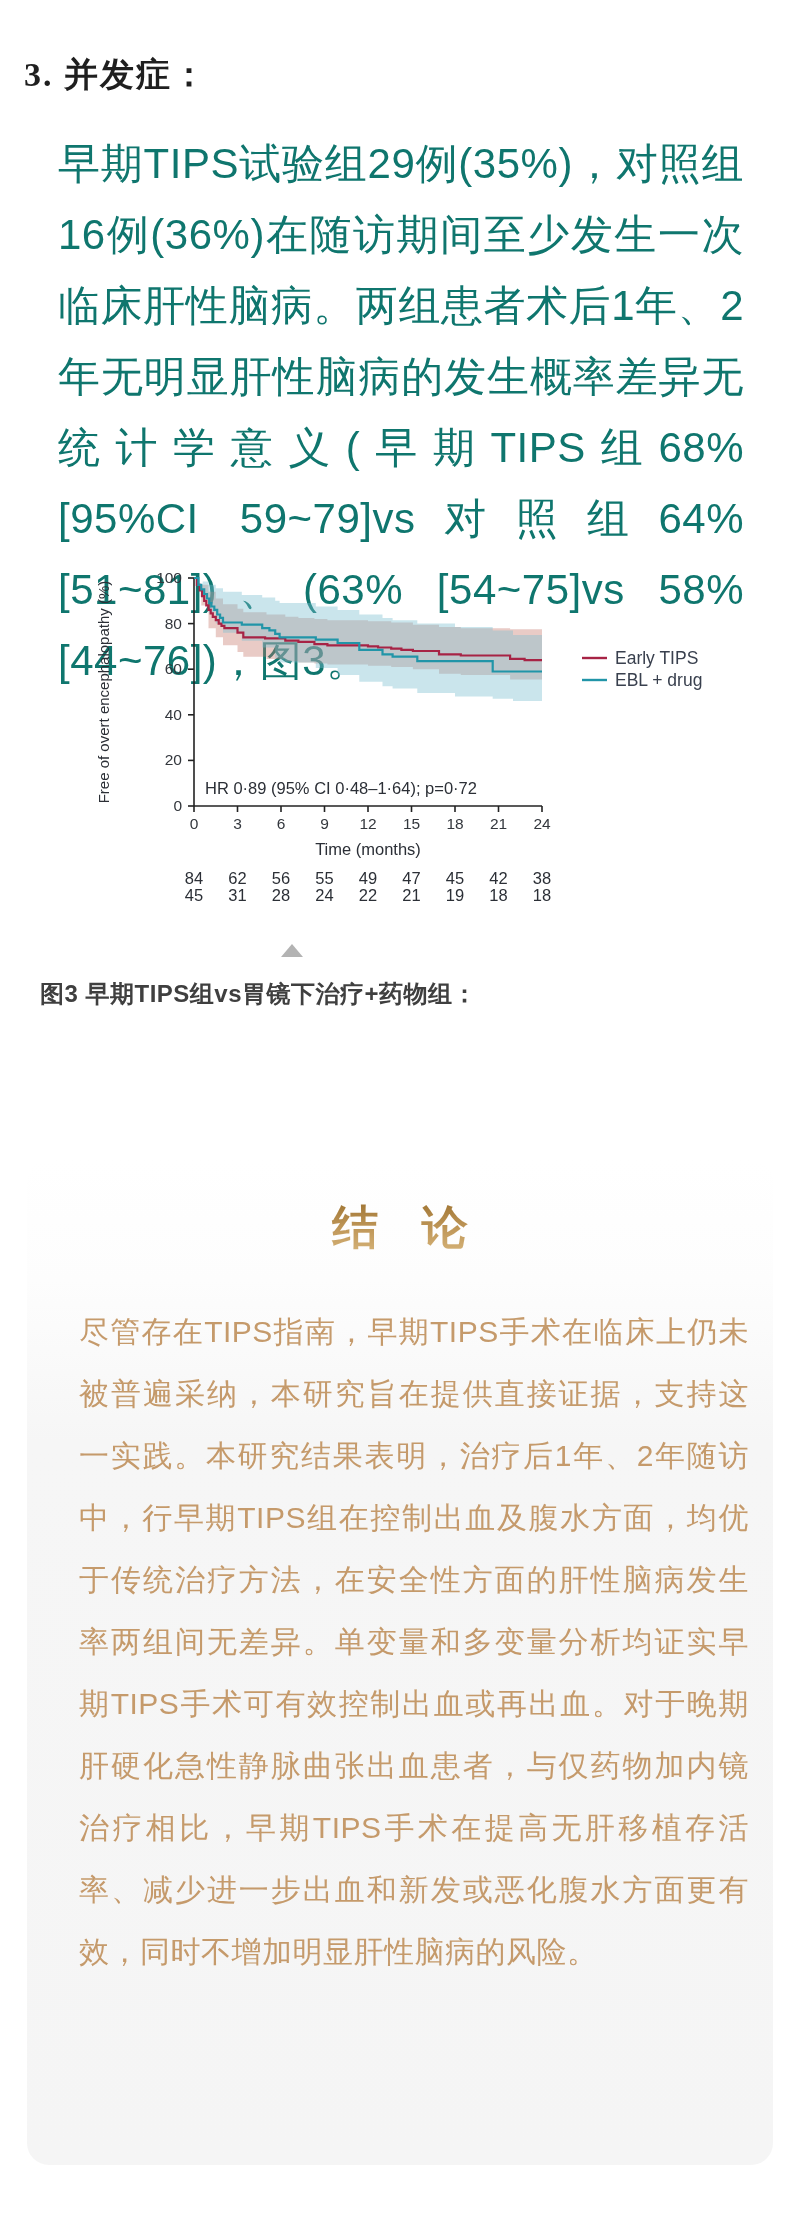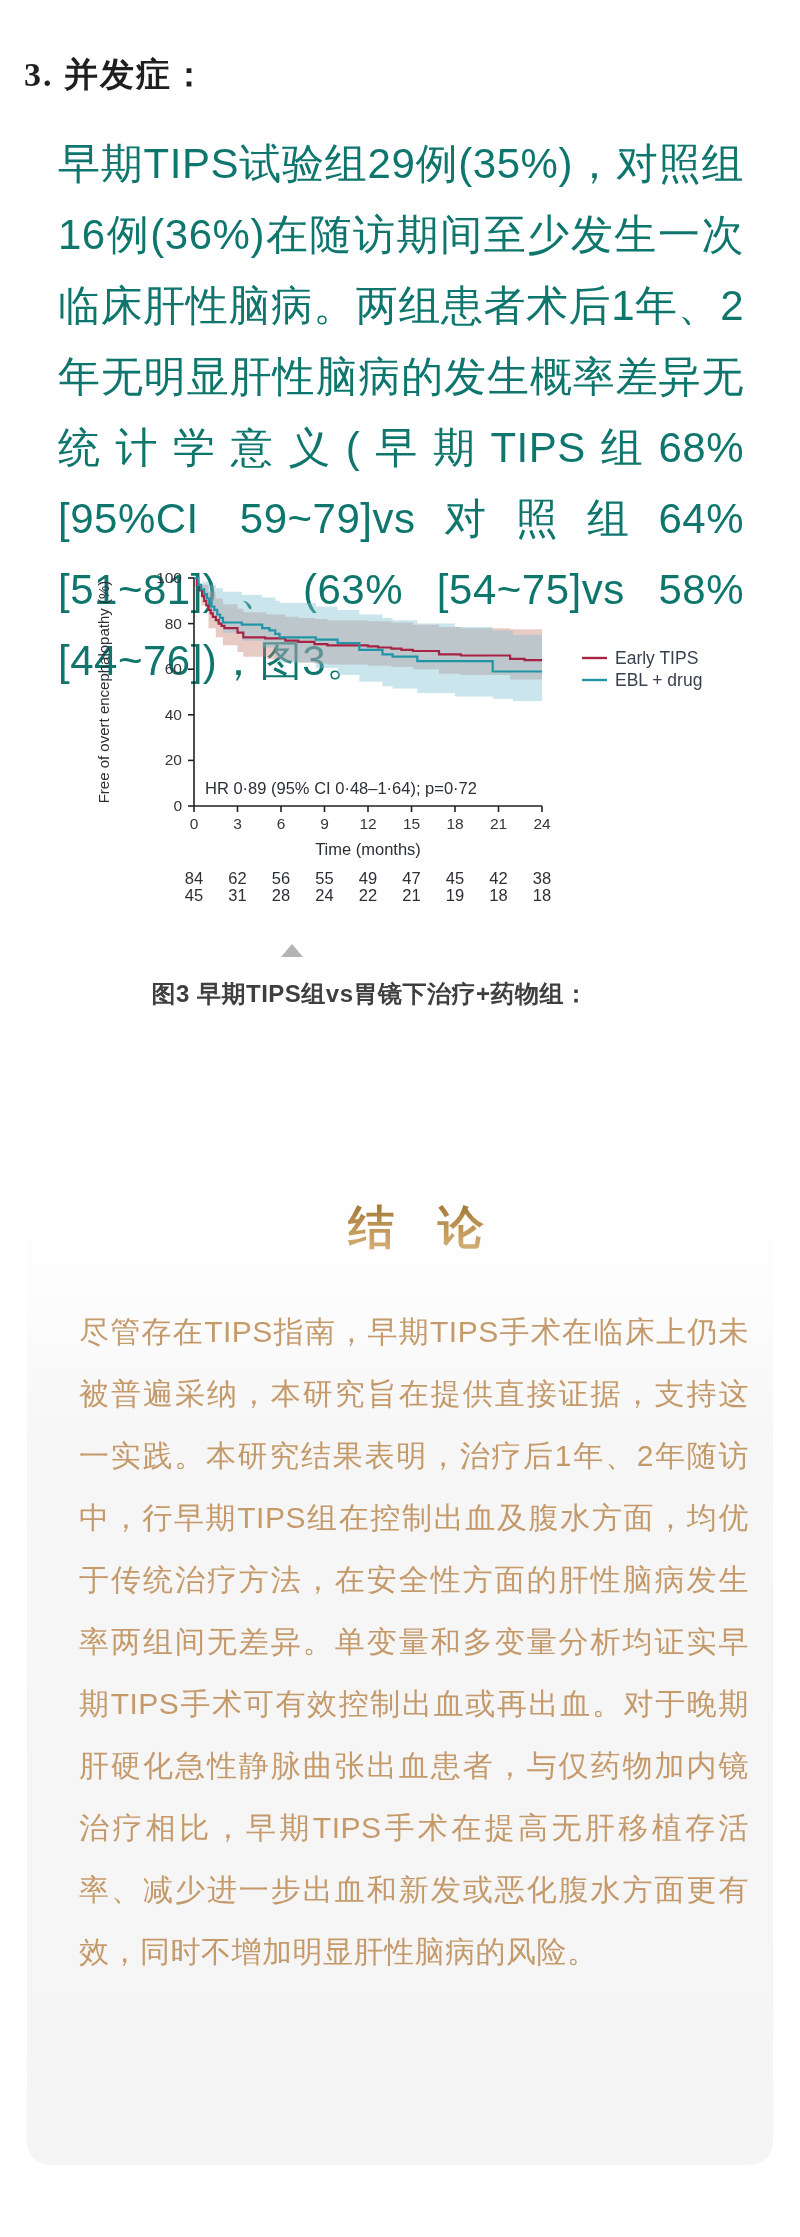--- a/index.html
+++ b/index.html
@@ -21,32 +21,32 @@
     text-align:justify;text-justify:inter-ideograph;letter-spacing:0.5px;
   }
   
   #km-chart{left:95px;top:553px;width:660px;height:362px;}
   #collapse-triangle{
     left:281px;top:944px;width:0;height:0;
     border-left:11px solid transparent;border-right:11px solid transparent;
     border-bottom:13px solid #b3b3b3;
   }
   #fig-caption{
-    left:40px;top:976px;width:660px;text-align:center;
+    left:40px;top:976px;width:660px;
     font-size:24px;font-weight:bold;color:#3f3f3f;line-height:35px;
     letter-spacing:0.5px;
   }
   
   #conclusion-card{
     left:27px;top:1160px;width:746px;height:1005px;
     border-radius:22px;
     background:linear-gradient(180deg,#ffffff 0%,#fdfdfd 12%,#f6f6f6 28%,#f5f5f5 100%);
   }
   #conclusion-title{
-    position:absolute;left:16px;top:38px;width:746px;height:60px;line-height:60px;
+    position:absolute;left:0;top:38px;width:746px;height:60px;line-height:60px;
     text-align:center;
     font-family:"Liberation Serif","DejaVu Serif",serif;
     font-size:46px;font-weight:bold;letter-spacing:16px;text-indent:16px;
     background:linear-gradient(180deg,#9c712f 0%,#c29a5c 55%,#d9b87e 100%);
     -webkit-background-clip:text;background-clip:text;
     -webkit-text-fill-color:transparent;color:#b78b50;
   }
   #conclusion-body{
     position:absolute;left:52px;top:141px;width:670px;
     font-size:30px;line-height:62px;color:#c59a6b;

